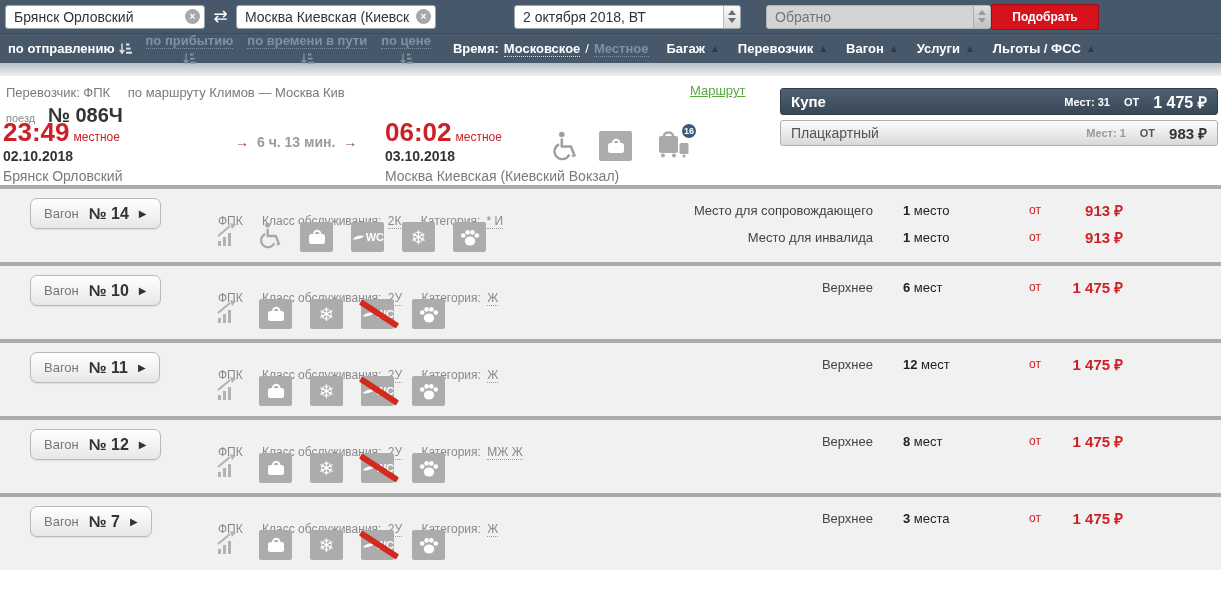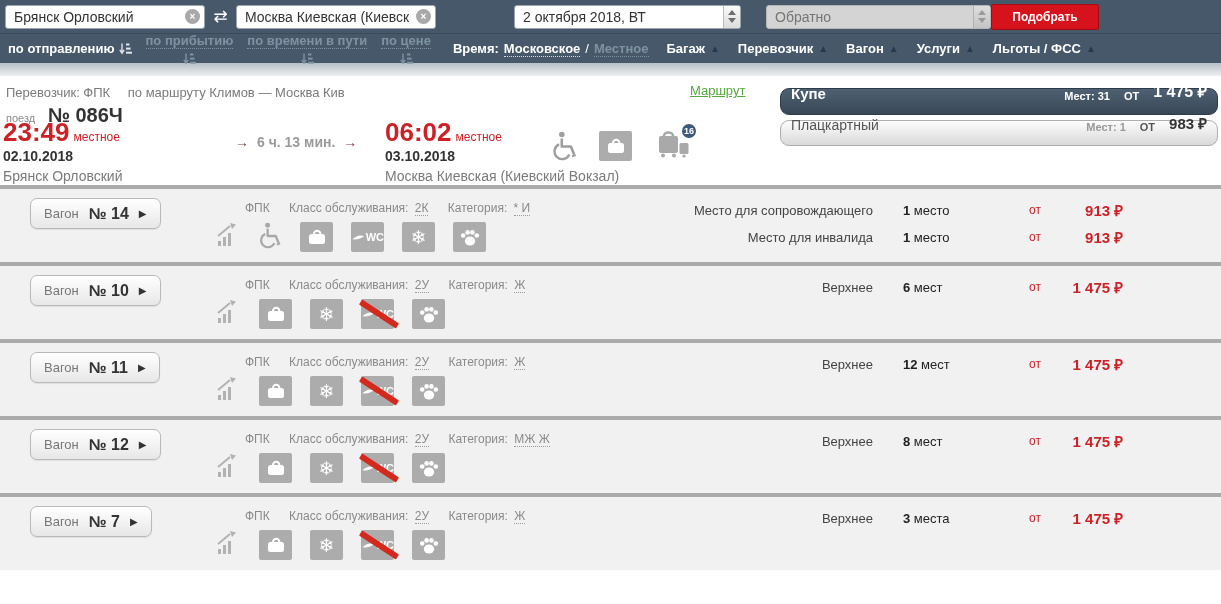--- a/index.html
+++ b/index.html
@@ -68,42 +68,42 @@
   .info-icons { position:absolute; left:552px; top:53px; display:flex; align-items:center; gap:21px; }
   .sq-icon { width:33px; height:30px; background:#acacac; border-radius:2px; display:flex;
     align-items:center; justify-content:center; position:relative; }
   .lug-wrap { position:relative; }
   .badge { position:absolute; top:-7px; right:-9px; width:18px; height:18px; border-radius:50%;
     background:#3d5a78; border:2px solid #fff; color:#fff; font-size:9px; font-weight:bold;
     display:flex; align-items:center; justify-content:center; }
 
   
   .class-panel { position:absolute; top:88px; right:3px; width:438px; }
-  .opt { display:flex; align-items:flex-end; border-radius:9px; padding:12px 10px; cursor:pointer; }
+  .opt { display:flex; align-items:center; border-radius:3px; padding:12px 10px; cursor:pointer; }
   .opt-sel { height:27px; background:linear-gradient(#4e6073,#394856); border:1px solid #2e3c49; color:#fff; }
   .opt-sel .o-name { font-size:15px; font-weight:bold; flex:1; }
   .opt-sel .o-seats { font-size:11px; font-weight:bold; }
   .opt-sel .o-from { font-size:11px; font-weight:bold; margin:0 14px; }
   .opt-sel .o-price { font-size:16px; font-weight:bold; }
   .opt-plain { height:26px; margin-top:5px; background:linear-gradient(#fdfdfd,#d9d9d9);
     border:1px solid #aeaeae; color:#444; }
   .opt-plain .o-name { font-size:14px; flex:1; color:#555; }
   .opt-plain .o-seats { font-size:11px; color:#999; font-weight:bold; }
   .opt-plain .o-from { font-size:11px; color:#555; margin:0 14px; font-weight:bold; }
   .opt-plain .o-price { font-size:15px; font-weight:bold; color:#333; }
 
   
   .car-row { position:relative; height:77px; background:#f1f1f1; border-top:4px solid #ababab; }
   .wagon-btn { position:absolute; left:30px; top:9px; height:31px; display:inline-flex; align-items:center;
     gap:10px; padding:0 13px; background:linear-gradient(#ffffff,#e7e7e7); border:1px solid #b9b9b9;
     border-radius:7px; cursor:pointer; box-shadow:0 1px 1px rgba(0,0,0,.08); }
   .wb-label { font-size:13px; color:#777; }
   .wb-num { font-size:16px; font-weight:bold; color:#333; }
   .wb-arrow { font-size:10px; color:#333; }
-  .meta { position:absolute; left:218px; top:12px; font-size:12px; color:#8a8a8a;margin-left:27px; }
+  .meta { position:absolute; left:218px; top:25px; font-size:12px; color:#8a8a8a; }
   .meta .m-carrier { margin-right:16px; }
   .meta .m-lbl { margin-right:3px; }
   .meta .m-val { border-bottom:1px dotted #9a9a9a; cursor:pointer; margin-right:16px; }
   .icon-row { position:absolute; left:215px; top:31px; display:flex; align-items:center; gap:18px; height:34px; }
   .wc-txt { color:#fff; font-size:11px; font-weight:bold; line-height:10px; }
   .wc-box { gap:0; }
   .cross { position:absolute; left:-4px; top:12px; width:44px; height:6px; background:#d42a1e;
     transform:rotate(33deg); border-radius:1px; }
   .snow { color:#fff; font-size:19px; line-height:19px; }
   .seats { position:absolute; right:98px; top:11px; display:flex; flex-direction:column; gap:7px; }

